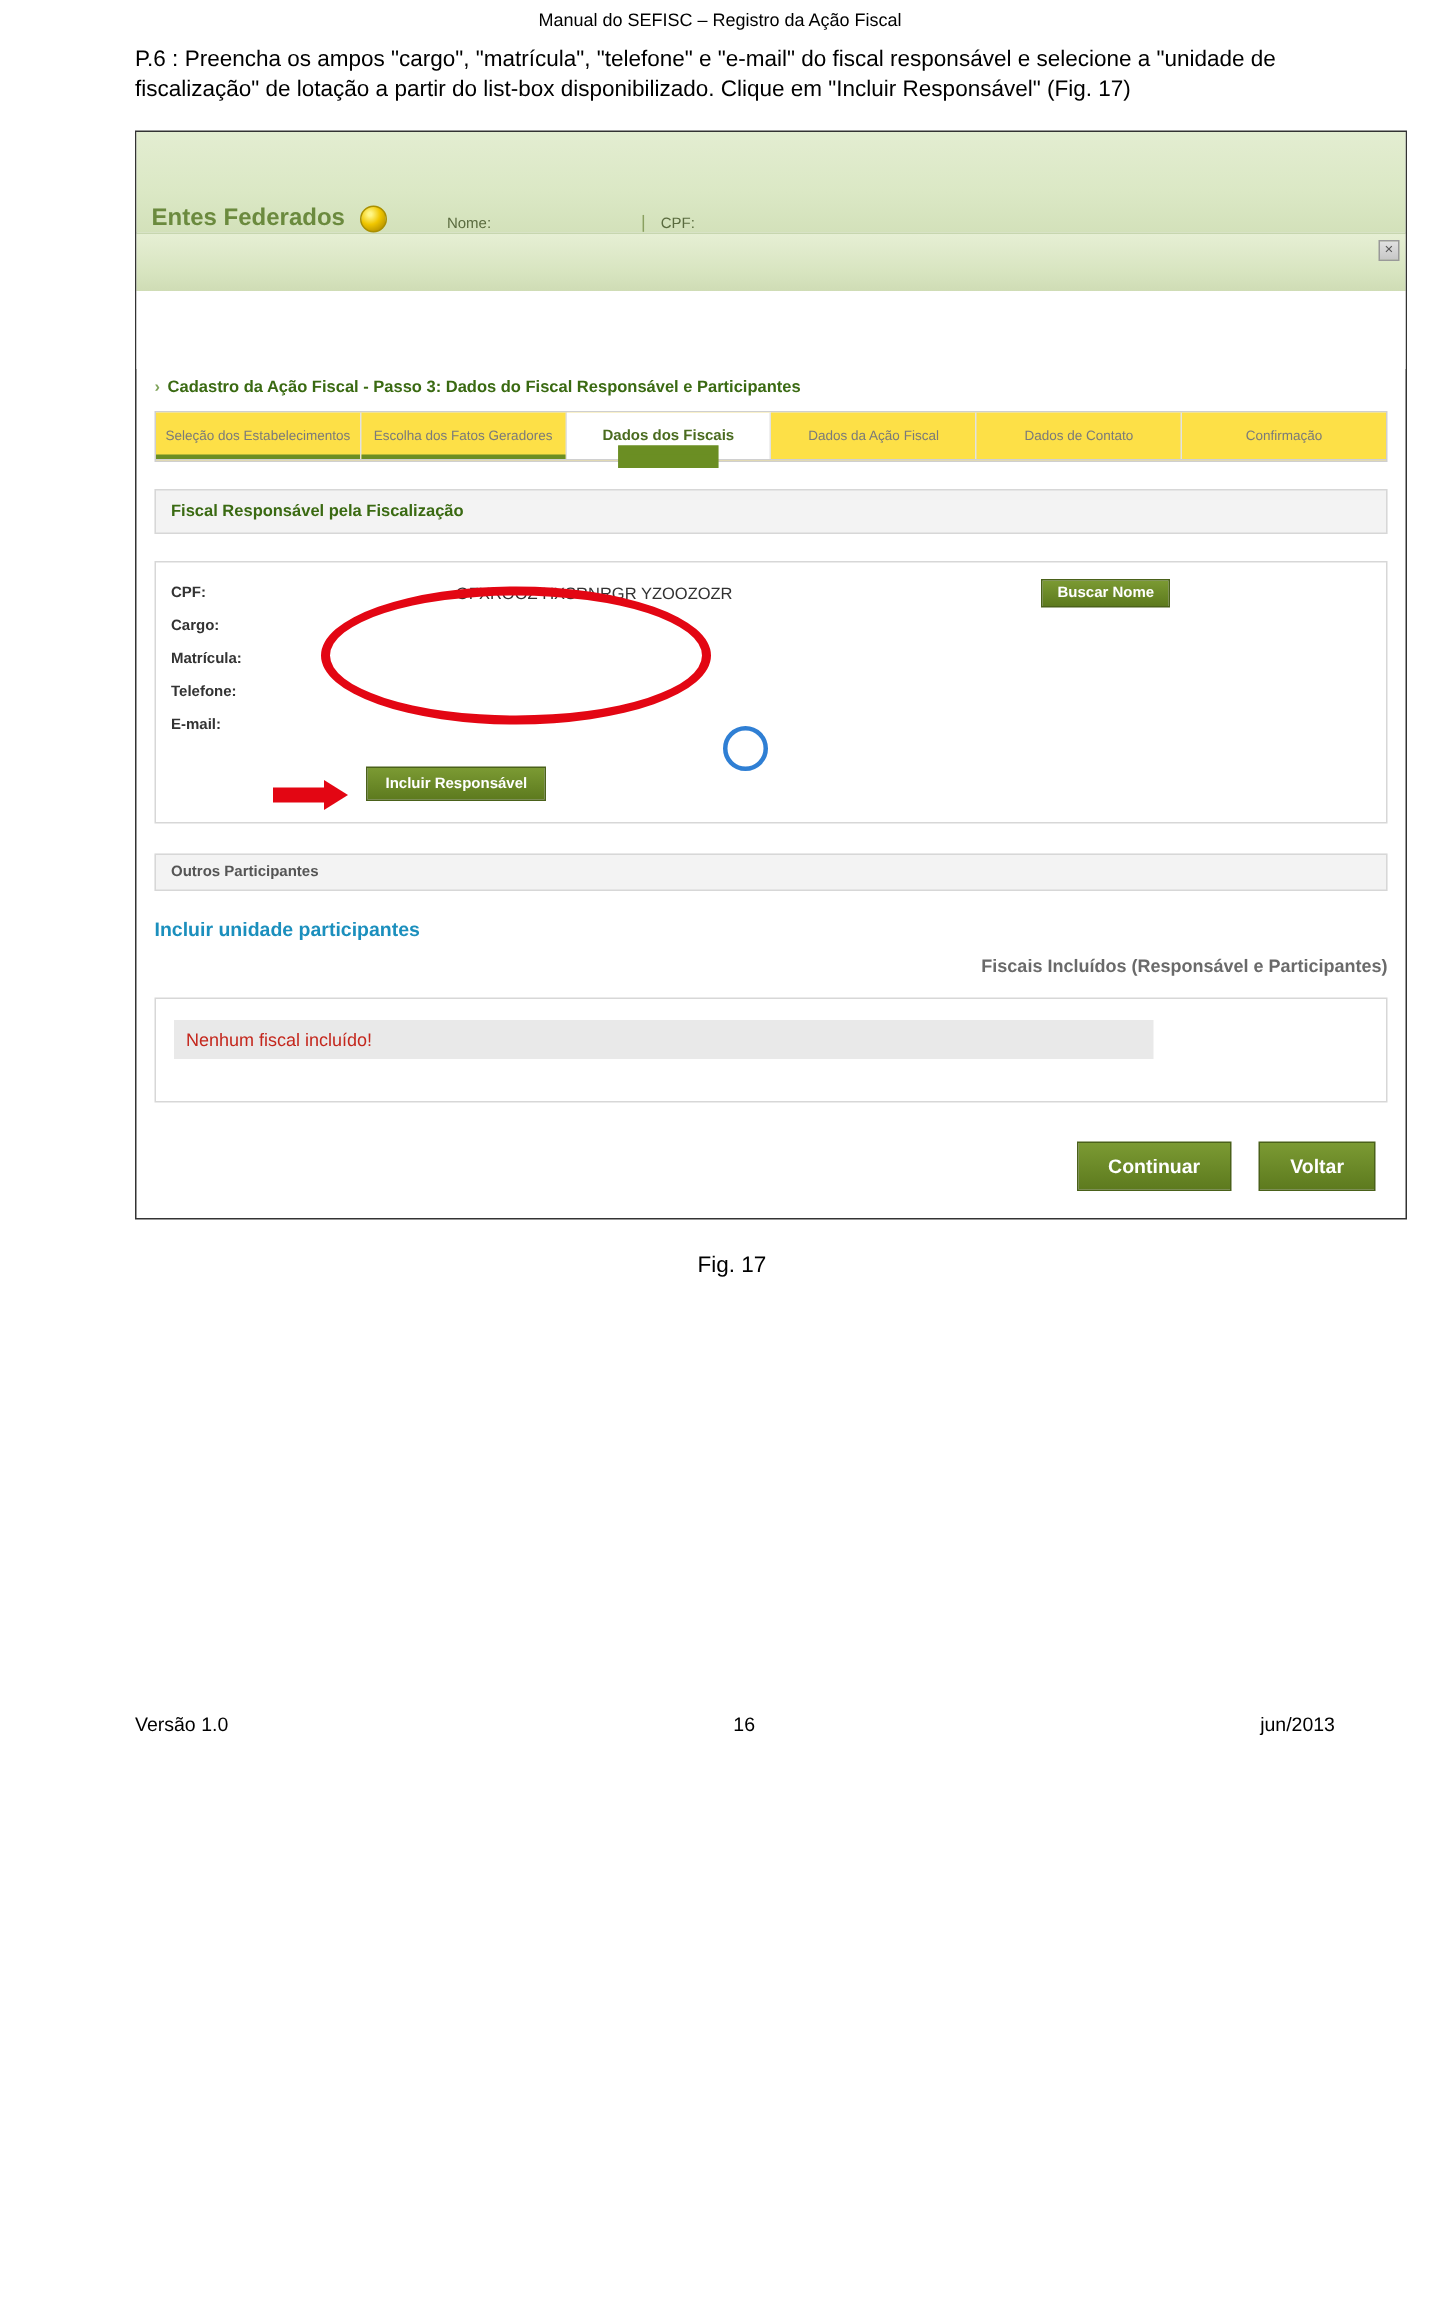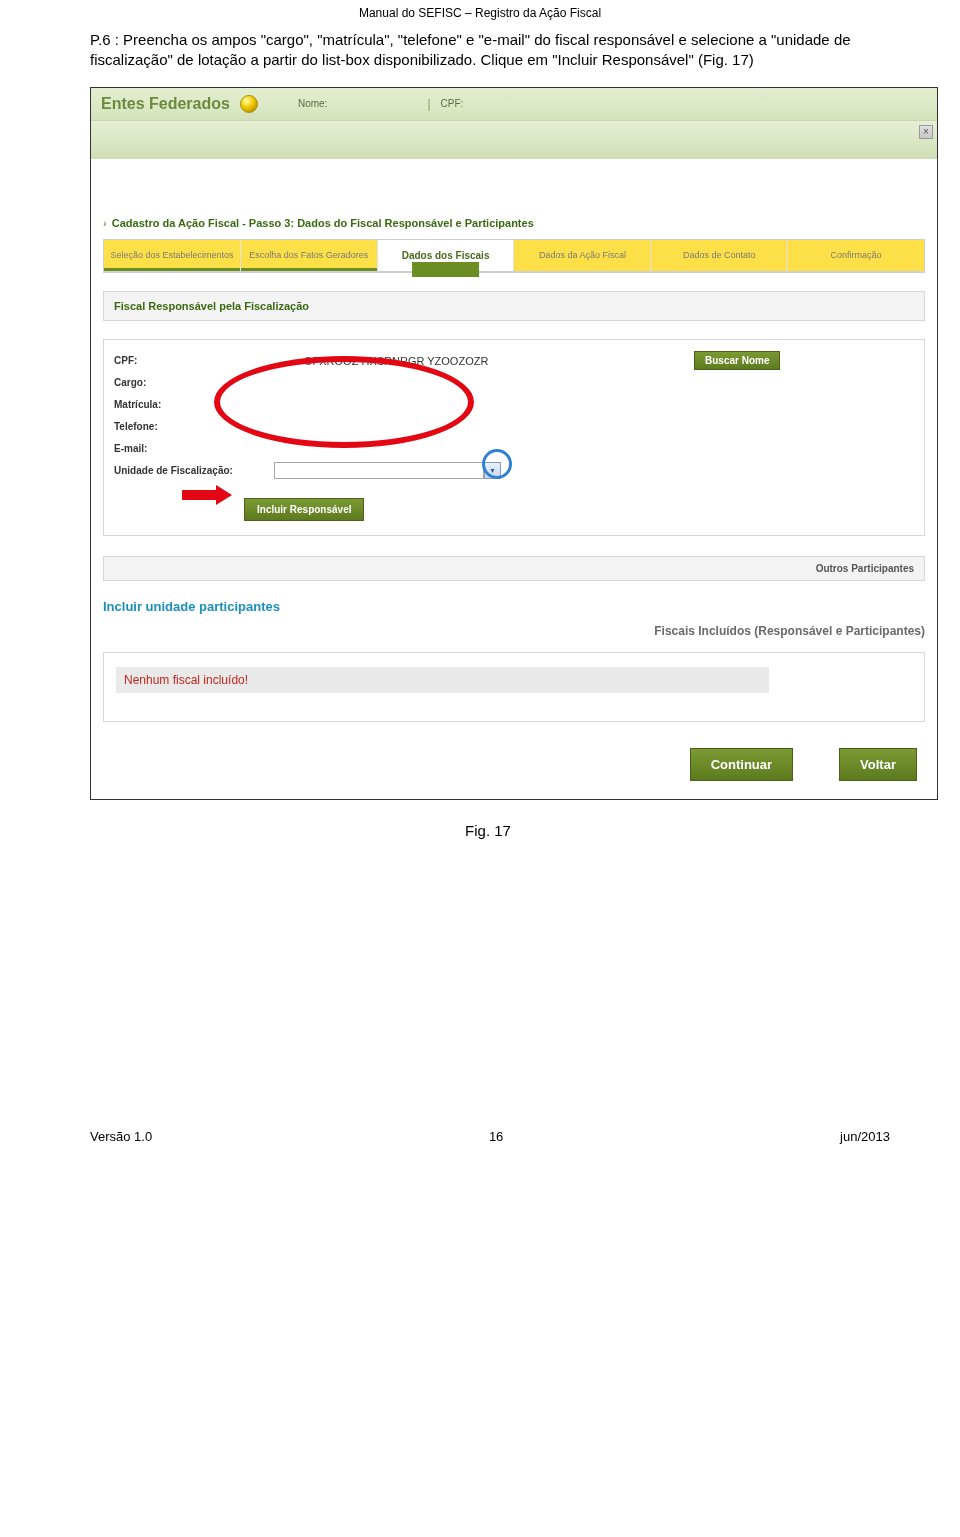--- a/index.html
+++ b/index.html
@@ -22,23 +22,23 @@
     font-size: 15px;
     line-height: 1.35;
     color: #000;
   }
   .app-frame {
     margin: 4px 22px 0 90px;
     border: 1px solid #333;
   }
   .app-topbar {
     background: linear-gradient(#e3edd1, #dbe8c5 60%, #d3e1ba);
-    height: 33px;
-    display: flex;
-    align-items: center;
+    height: 68px;
+    display: flex;
+    align-items: flex-end;
     padding: 0 10px;
     gap: 10px;
     font-size: 12px;
     color: #4b5d2e;
     border-bottom: 1px solid #c7d6af;
     position: relative;
   }
   .app-topbar .brand {
     color: #6b8a3e;
     font-weight: bold;
@@ -159,21 +159,20 @@
     color: #fff;
     border: 1px solid #4a611a;
     font-size: 10px;
     font-weight: bold;
     padding: 3px 10px;
     cursor: pointer;
   }
   .btn-olive.big {
     font-size: 13px;
     padding: 8px 20px;
-    margin-left: 28px;
   }
   .red-ellipse {
     position: absolute;
     border: 6px solid #e30613;
     border-radius: 50%;
     pointer-events: none;
   }
   .red-arrow {
     position: absolute;
     width: 50px; height: 20px;
@@ -205,21 +204,20 @@
     pointer-events:none;
   }
   .outros-bar {
     margin: 4px 12px 0;
     background: #f3f3f3;
     border: 1px solid #d7d7d7;
     padding: 6px 10px;
     font-size: 10px;
     font-weight: bold;
     color: #555;
-    text-align: right;
   }
   .incluir-outros {
     margin: 10px 12px 4px;
     color: #1b8fbd;
     font-size: 13px;
     font-weight: bold;
   }
   .sub-section {
     margin: 10px 12px 0;
     font-size: 12px;
@@ -315,25 +313,20 @@
     </div>
     <div class="form-row">
       <span class="lbl">Matrícula:</span>
     </div>
     <div class="form-row">
       <span class="lbl">Telefone:</span>
     </div>
     <div class="form-row">
       <span class="lbl">E-mail:</span>
     </div>
-    <div class="form-row">
-      <span class="lbl">Unidade de Fiscalização:</span>
-      <input type="text" style="width: 210px;">
-      <span class="dropdown-btn">▾</span>
-    </div>
 
     <div style="height:16px"></div>
     <div style="padding-left:130px">
       <button class="btn-olive" style="padding:5px 12px">Incluir Responsável</button>
     </div>
 
     <div class="red-ellipse" style="left:110px; top:16px; width:260px; height:92px;"></div>
     <div class="blue-circle-dd" style="left:378px; top:109px;"></div>
     <div class="red-arrow" style="left:78px; top:145px;">
       <div class="shaft"></div>

